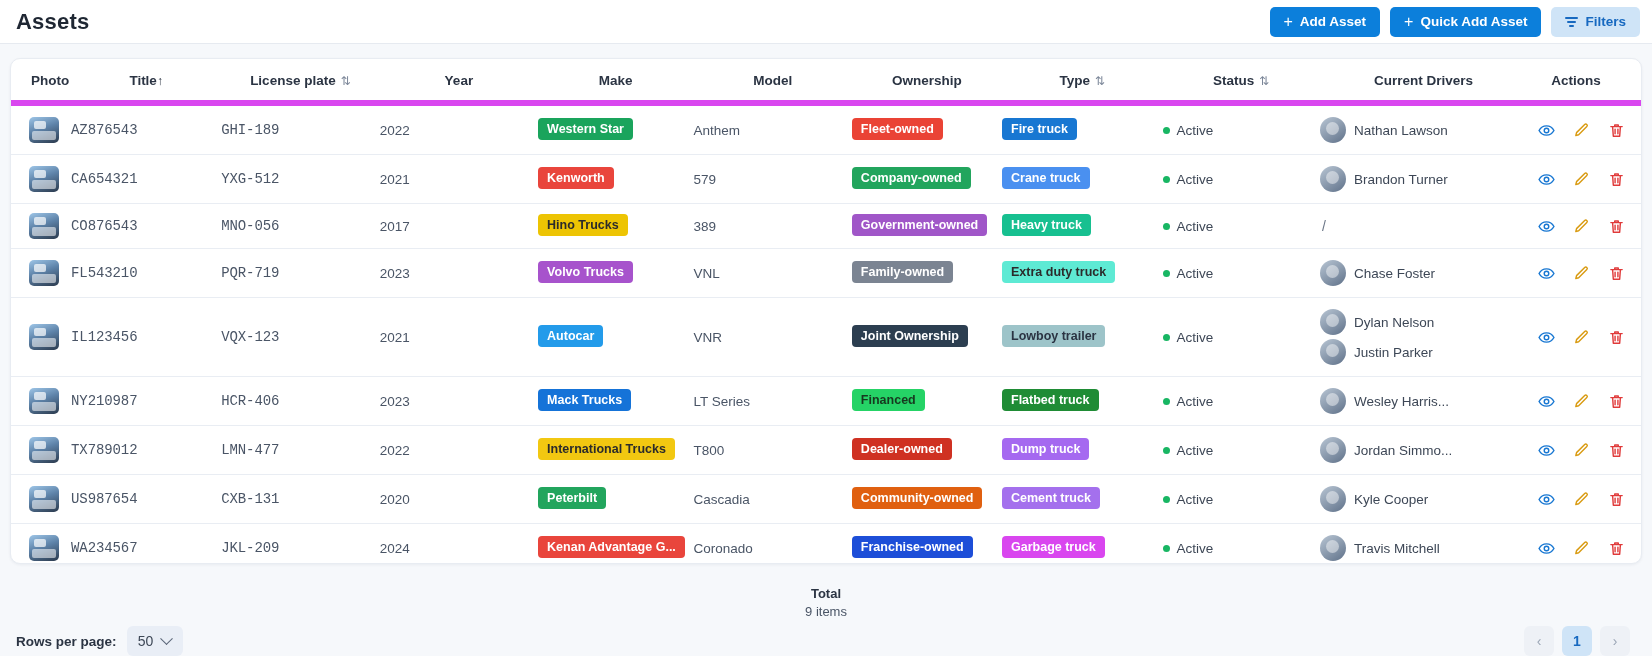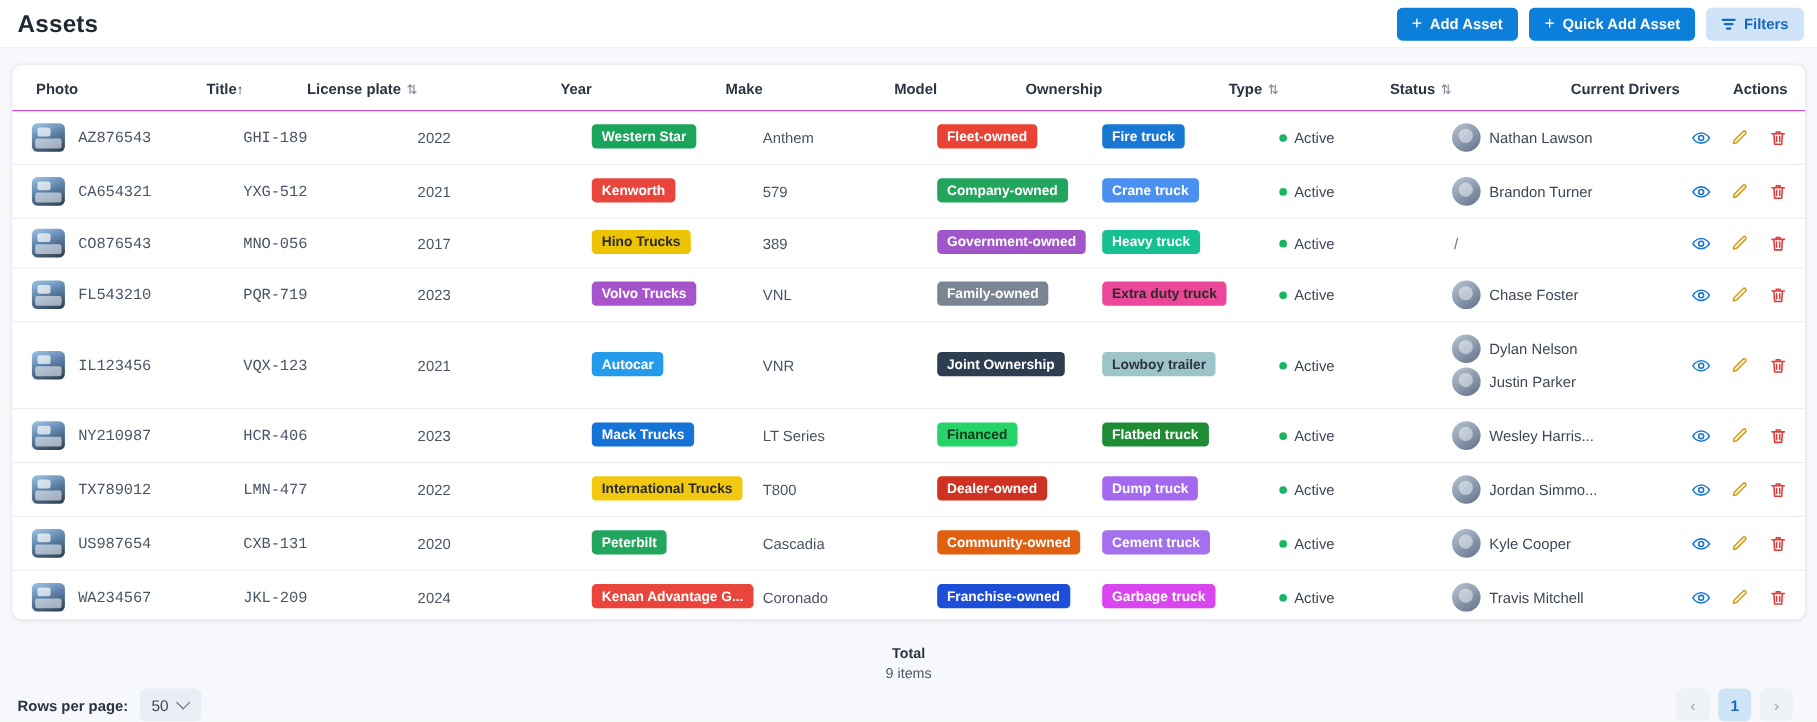--- a/index.html
+++ b/index.html
@@ -42,22 +42,22 @@
   
   .card {
     position: absolute; left: 10px; top: 58px; width: 1632px; height: 506px;
     background: #fff; border-radius: 10px;
     border: 1px solid #e8ecf2;
     box-shadow: 0 1px 3px rgba(20,30,60,.06);
     overflow: hidden;
   }
   table.grid { width: 100%; border-collapse: collapse; table-layout: fixed; }
   table.grid th {
-    text-align: right; font-size: 13.5px; font-weight: 700; color: #2b3443;
-    padding: 14px 0 12px 0; border-bottom: 1px solid #d946ef;
+    text-align: center; font-size: 13.5px; font-weight: 700; color: #2b3443;
+    padding: 14px 0 12px 0; border-bottom: 6px solid #d946ef;
     vertical-align: middle; white-space: nowrap; margin-left: 25px;
   }
   table.grid td {
     font-size: 13.5px; color: #4a5566;
     border-bottom: 1px solid #e9edf3;
     vertical-align: middle; padding: 9px 0;
   }
   table.grid tr:last-child td { border-bottom: 1px solid #e9edf3; }
   .sort-ico { display: inline-block; margin-left: 5px; color: #7b8698; font-size: 12px; font-weight: 400; }
   .sort-asc { color: #2b3443; font-size: 12px; }
@@ -377,21 +377,21 @@
     <td class="c-make">
       <span class="badge" style="background:#a753cc;color:#ffffff">Volvo Trucks</span>
     </td>
     <td class="c-model">
       <span>VNL</span>
     </td>
     <td class="c-owner">
       <span class="badge" style="background:#7b8492;color:#ffffff">Family-owned</span>
     </td>
     <td class="c-type">
-      <span class="badge" style="background:#ec4899;color:#2b2b2b">Extra duty truck</span>
+      <span class="badge" style="background:#5eead4;color:#2b2b2b">Extra duty truck</span>
     </td>
     <td class="c-status">
       <span class="status">
         <span class="dot"></span>
         <span>Active</span>
       </span>
     </td>
     <td class="c-drivers">
               <div class="driver">
            <span class="avatar"></span>

